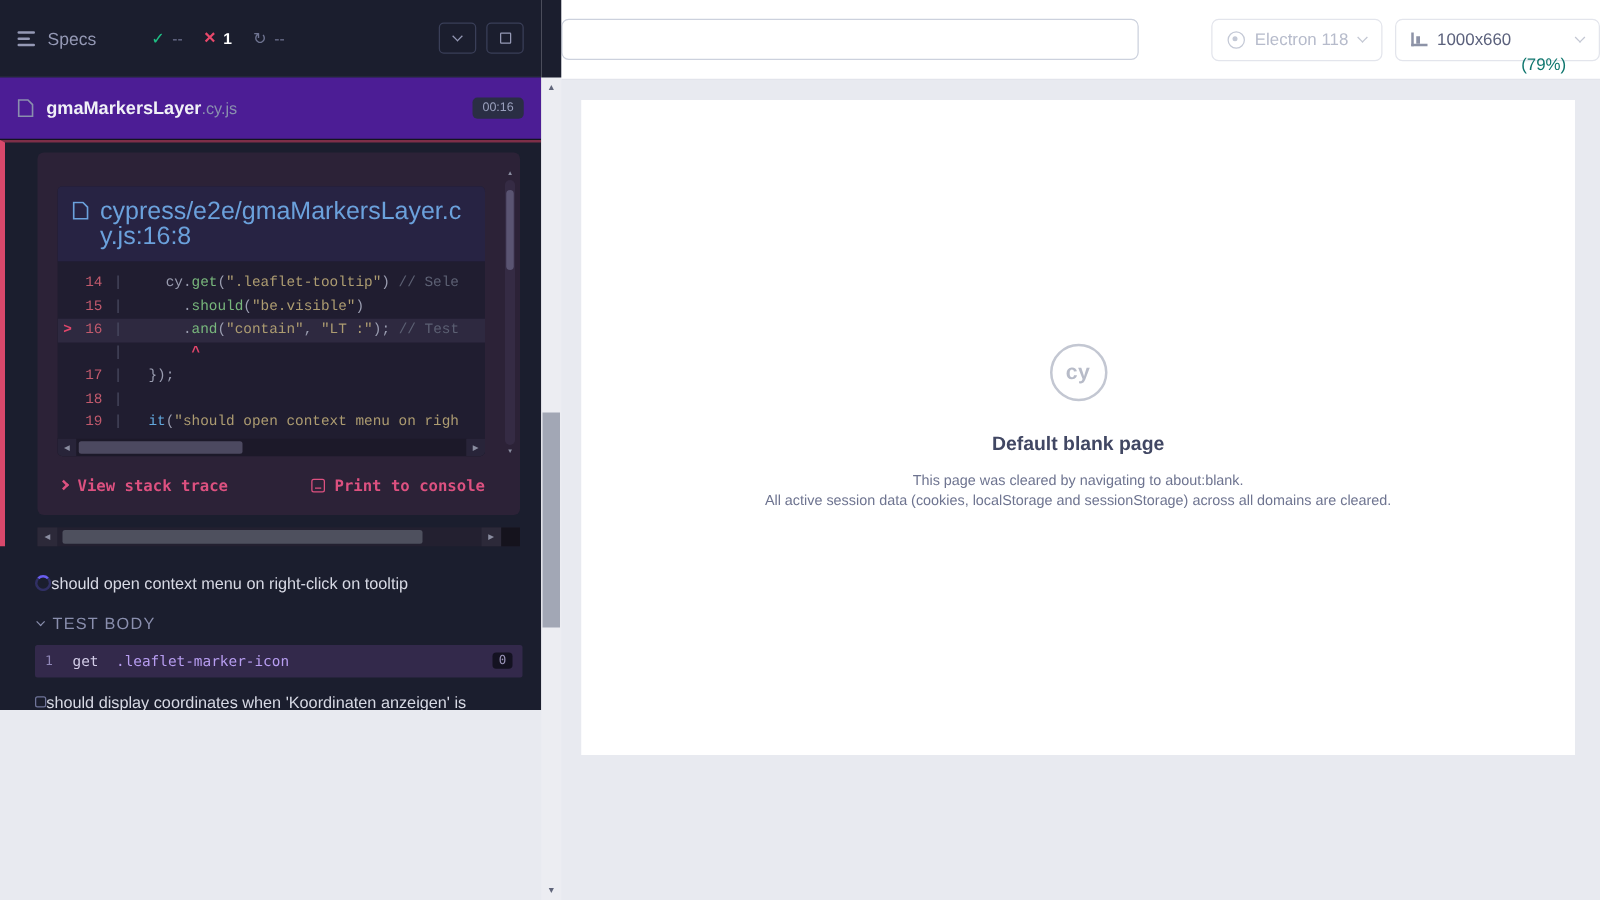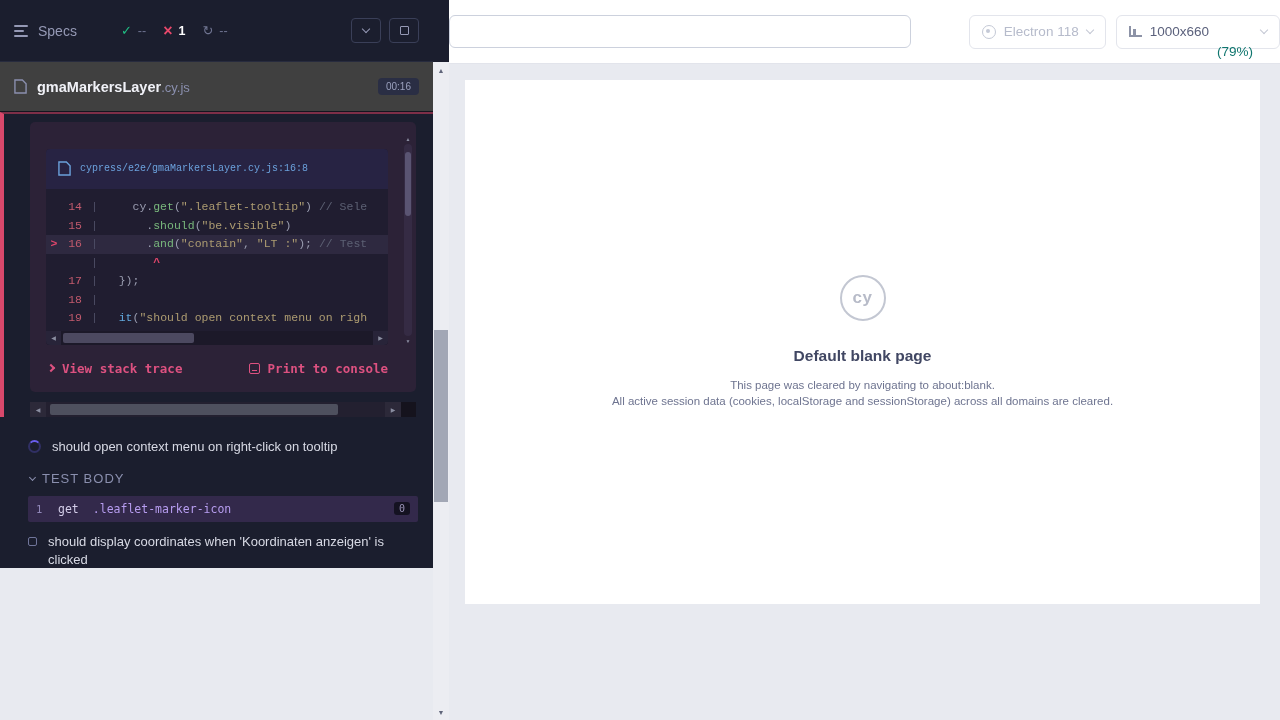--- a/index.html
+++ b/index.html
@@ -36,38 +36,38 @@
   .hbtn {
     width:30px; height:25px; border:1px solid #3a3f58; border-radius:4px;
     background:transparent; display:flex; align-items:center; justify-content:center;
     color:#9599b5; cursor:pointer; padding:0;
   }
   .chev { width:6px; height:6px; border-right:1.7px solid currentColor; border-bottom:1.7px solid currentColor; transform:rotate(45deg); display:inline-block; margin-top:-3px; }
   .stop-sq { width:9px; height:9px; border:1.6px solid #9599b5; border-radius:1px; display:block; }
 
   .spec-row {
     height:50px; display:flex; align-items:center; padding:0 14px;
-    background:#404040; border-bottom:1px solid #14151f;
+    background:#4c1d95; border-bottom:1px solid #14151f;
   }
   .spec-file-icon { color:#8a8fae; display:flex; }
   .spec-name { margin-left:10px; font-size:14.5px; color:#f0f1f7; font-weight:700; }
   .spec-ext { color:#8a8fae; font-weight:400; font-size:13px; }
   .spec-duration { margin-left:auto; background:#2a2e44; color:#9aa0bd; font-size:10px; padding:3px 8px; border-radius:4px; }
 
   
   .attempt { border-left:4px solid #d9486b; border-top:2px solid #7e2f48; padding:8px 17px 0 26px; position:relative; }
   .error-box { background:#2c2237; border-radius:5px; padding:14px 16px 12px; position:relative; }
   .err-msg {
     font-family:"DejaVu Sans Mono", monospace; font-size:11px; line-height:18px;
     color:#d3607a; margin:0 14px 0 2px; overflow-wrap:anywhere;
   }
   .code-frame { margin:13px 12px 0 0; background:#201d30; border-radius:4px; overflow:hidden; }
   .cf-header { background:#272343; padding:10px 12px; display:flex; gap:9px; align-items:flex-start; color:#6ba1dc; }
   .cf-link {
-    font-family:Liberation Mono, monospace; font-size:10px; line-height:20px;
+    font-family:Liberation Sans, sans-serif; font-size:20px; line-height:20px;
     color:#6ba1dc; word-break:break-all; text-decoration:none;
   }
   .cf-code { padding:9px 0 3px; font-family:Liberation Mono, monospace; font-size:11.5px; line-height:18.5px; white-space:pre; overflow:hidden; }
   .code-line { display:flex; }
   .code-line.hl { background:#2e2940; }
   .marker { width:16px; text-align:center; color:#e0466b; font-weight:700; flex:0 0 auto; }
   .lnum { width:20px; text-align:right; color:#c25a6d; flex:0 0 auto; }
   .pipe { margin:0 7px 0 9px; color:#4d4f66; }
   .tk-fn{color:#78b77c} .tk-it{color:#62a8dd} .tk-str{color:#ad9c71} .tk-cmt{color:#5c6073} .tk-plain{color:#9a9db0} .tk-caret{color:#e0466b;font-weight:700}
   .cf-hscroll { height:14px; display:flex; align-items:stretch; background:#1c1929; }
@@ -91,21 +91,21 @@
   .vs-thumb { position:absolute; top:8px; left:1px; width:6px; height:64px; background:#5a5472; border-radius:3px; }
 
   .attempt-hscroll { margin-top:10px; height:15px; display:flex; background:#232030; }
   .ah-arrow { width:16px; background:#2c2939; color:#8a8da0; font-size:6px; display:flex; align-items:center; justify-content:center; }
   .ah-track { flex:1; position:relative; background:#232030; }
   .ah-thumb { position:absolute; left:4px; top:2px; bottom:2px; right:14%; background:#4e505e; border-radius:2px; }
   .ah-corner { width:15px; background:#15131d; }
 
   
   .tests { margin-top:13px; }
-  .test-row { display:flex; gap:11px; padding:8px 40px 8px 28px; align-items:flex-start; cursor:pointer; }
+  .test-row { display:flex; padding:8px 40px 8px 28px; align-items:flex-start; cursor:pointer; }
   .test-title { font-size:13px; color:#d7d9e4; line-height:18px; }
   .spinner {
     width:13px; height:13px; border:2px solid rgba(106,94,240,0.28); border-top-color:#6a5ef0;
     border-radius:50%; animation:spin .8s linear infinite; flex:0 0 auto; margin-top:2px;
   }
   @keyframes spin { to { transform:rotate(360deg); } }
   .section-row { display:flex; gap:7px; align-items:center; padding:7px 14px 7px 30px; color:#8a8fae; cursor:pointer; }
   .chev-down-sm { width:5px; height:5px; border-right:1.6px solid #8a8fae; border-bottom:1.6px solid #8a8fae; transform:rotate(45deg); margin-top:-2px; }
   .section-label { font-size:13px; letter-spacing:1px; color:#8a8fae; }
   .command-row {

